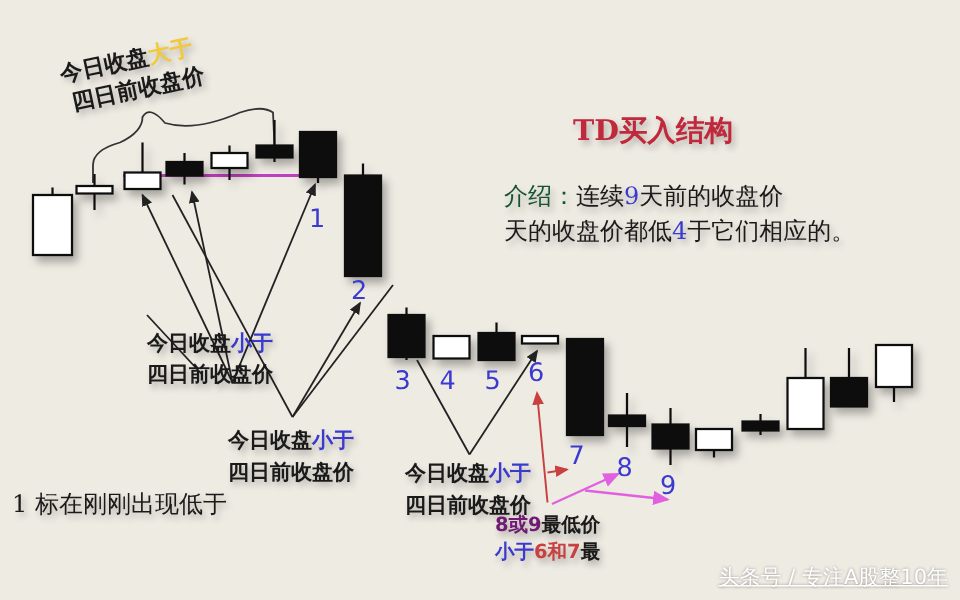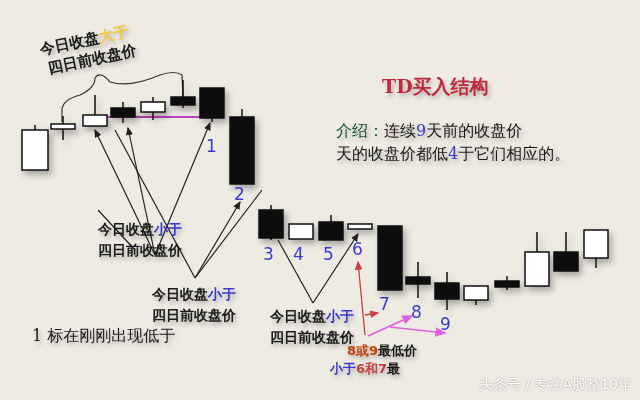--- a/index.html
+++ b/index.html
@@ -2,24 +2,24 @@
 <html><head>
 <meta charset="utf-8">
 <style>
   html,body{margin:0;padding:0;}
   body{width:640px;height:400px;background:#eeebe3;position:relative;overflow:hidden;font-family:"DejaVu Sans",sans-serif;}
   #chart{position:absolute;left:0;top:0;}
   .txt{position:absolute;font-weight:bold;color:#1a1a1a;text-shadow:2px 3px 4px rgba(0,0,0,0.25);white-space:nowrap;}
   .serif{font-family:"DejaVu Serif",serif;font-weight:normal;}
   .blue{color:#3a3ad0;}
   .yellow{color:#f2c93a;}
-  .pink{color:#c2410c;margin-left:17px;}
+  .pink{color:#701a75;}
   .red{color:#c84040;}
   .num{position:absolute;color:#3a3ad0;font-size:17px;font-family:"DejaVu Sans",sans-serif;}
-  .watermark{position:absolute;right:8px;bottom:6px;font-size:14px;color:#ffffff;text-shadow:0 0 2px rgba(0,0,0,0.4);}
+  .watermark{position:absolute;right:8px;bottom:6px;font-size:14px;color:#ffffff;text-shadow:0 0 2px rgba(0,0,0,0.4);text-decoration:underline;}
 </style>
 </head>
 <body>
 
 <svg id="chart" width="640" height="400" viewBox="0 0 640 400">
   <defs>
     <filter id="sh" x="-30%" y="-30%" width="160%" height="160%">
       <feDropShadow dx="3" dy="4" stdDeviation="3" flood-color="#000" flood-opacity="0.3"></feDropShadow>
     </filter>
     <marker id="arr" markerWidth="8" markerHeight="8" refX="6" refY="3" orient="auto">
@@ -129,21 +129,21 @@
 <div class="txt" style="left:270px;top:306px;font-size:14px;line-height:21px;">
   <div><span>今日收盘</span><span class="blue">小于</span></div>
   <div>四日前收盘价</div>
 </div>
 
 <div class="txt" style="left:330px;top:342px;font-size:13px;line-height:18px;">
   <div><span class="pink">8或9</span><span>最低价</span></div>
   <div><span class="blue">小于</span><span class="red">6和7</span><span>最</span></div>
 </div>
 
-<div class="txt serif" style="left:32px;top:324px;font-size:16px;line-height:23px;">
+<div class="txt serif" style="left:8px;top:324px;font-size:16px;line-height:23px;">
   <div>1  标在刚刚出现低于</div>
 </div>
 
 <div class="num" style="left:206px;top:136px;">1</div>
 <div class="num" style="left:234px;top:184px;">2</div>
 <div class="num" style="left:263px;top:244px;">3</div>
 <div class="num" style="left:293px;top:244px;">4</div>
 <div class="num" style="left:323px;top:244px;">5</div>
 <div class="num" style="left:352px;top:239px;">6</div>
 <div class="num" style="left:379px;top:294px;">7</div>

